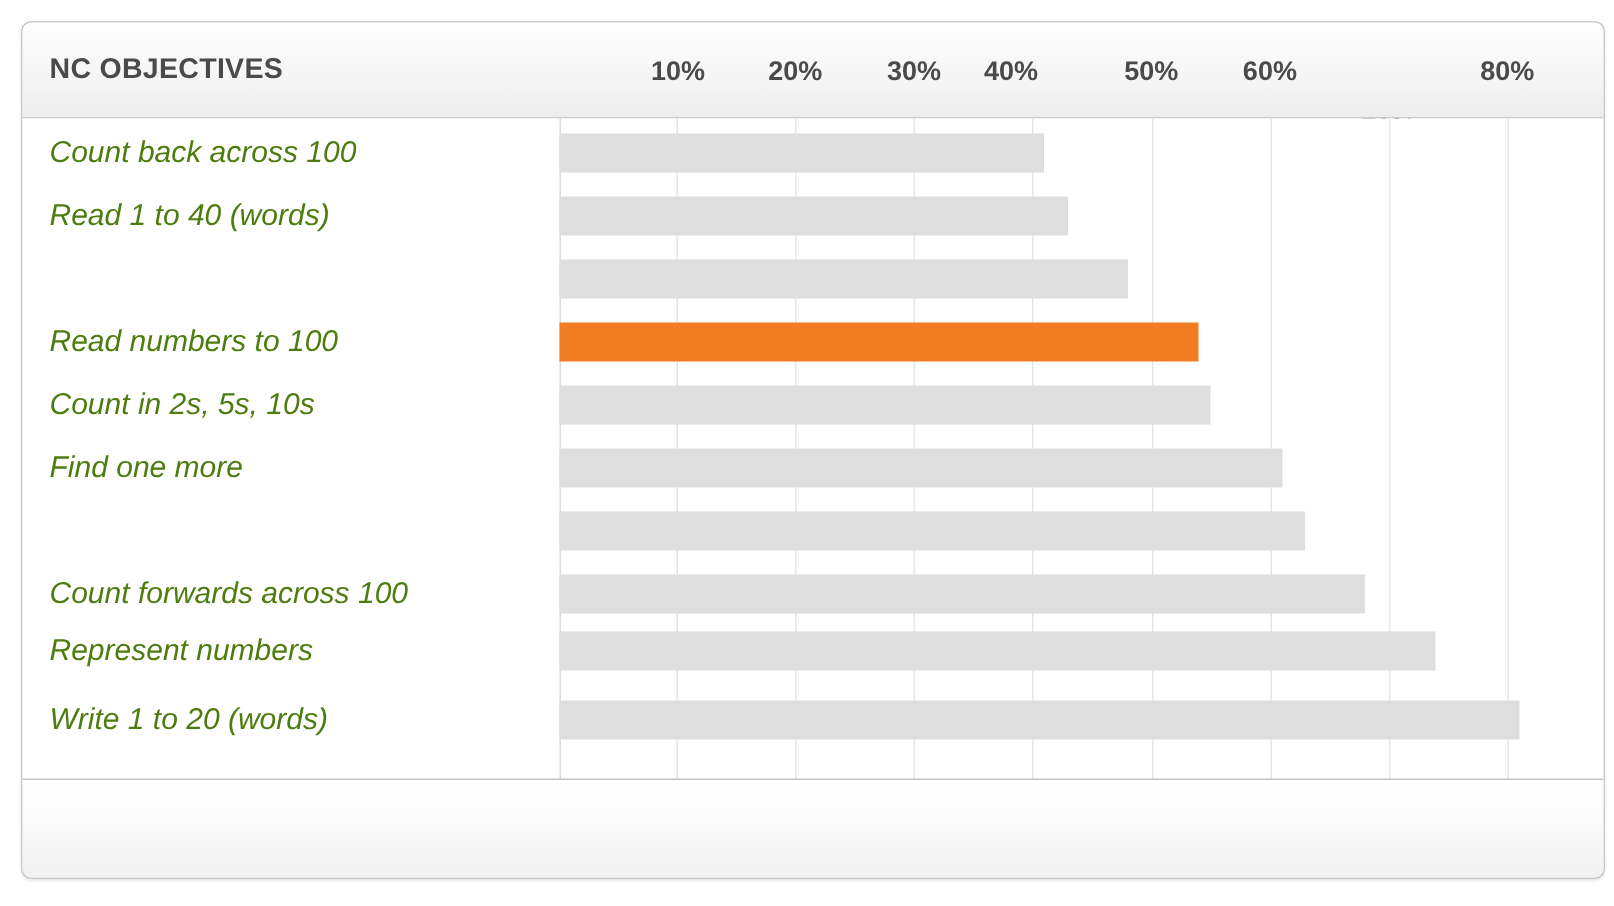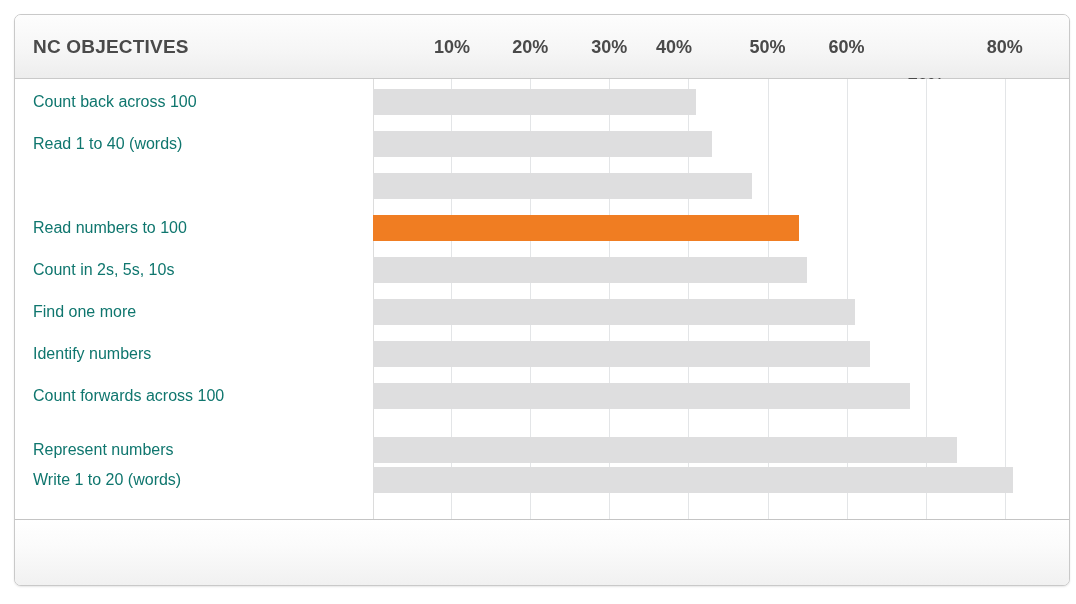--- a/index.html
+++ b/index.html
@@ -99,23 +99,24 @@
     left: 0;
     right: 0;
     height: 42px;
   }
   .row-label {
     position: absolute;
     left: 18px;
     top: 0;
     height: 42px;
     line-height: 42px;
-    font-size: 16px;
-    color: #0f766e;
+    font-size: 20px;
+    color: #4d7c0f;
     white-space: nowrap;
+    font-style: italic;
   }
   .row-bar {
     position: absolute;
     top: 8px;
     height: 26px;
     background: #dededf;
   }
   .row-bar.highlight {
     background: #f07d22;
   }
@@ -181,28 +182,27 @@
         </div>
         <div class="chart-row" style="top: 170px;">
           <div class="row-label">Count in 2s, 5s, 10s</div>
           <div class="row-bar" style="left: 358px; width: 434px;"></div>
         </div>
         <div class="chart-row" style="top: 212px;">
           <div class="row-label">Find one more</div>
           <div class="row-bar" style="left: 358px; width: 482px;"></div>
         </div>
         <div class="chart-row" style="top: 254px;">
-          <div class="row-label">Identify numbers</div>
           <div class="row-bar" style="left: 358px; width: 497px;"></div>
         </div>
         <div class="chart-row" style="top: 296px;">
           <div class="row-label">Count forwards across 100</div>
           <div class="row-bar" style="left: 358px; width: 537px;"></div>
         </div>
-        <div class="chart-row" style="top: 350px;">
+        <div class="chart-row" style="top: 334px;">
           <div class="row-label">Represent numbers</div>
           <div class="row-bar" style="left: 358px; width: 584px;"></div>
         </div>
         <div class="chart-row" style="top: 380px;">
           <div class="row-label">Write 1 to 20 (words)</div>
           <div class="row-bar" style="left: 358px; width: 640px;"></div>
         </div>
       </div>
   </div>
 

